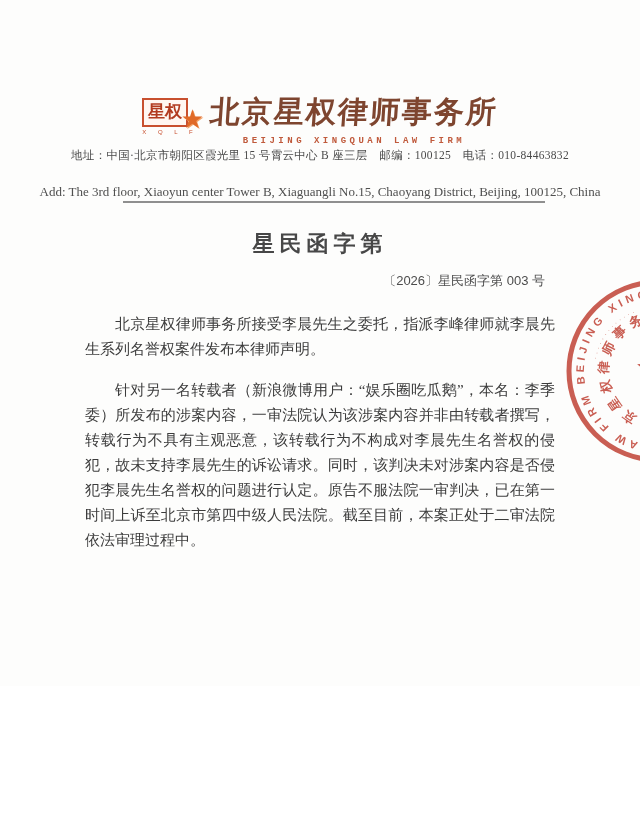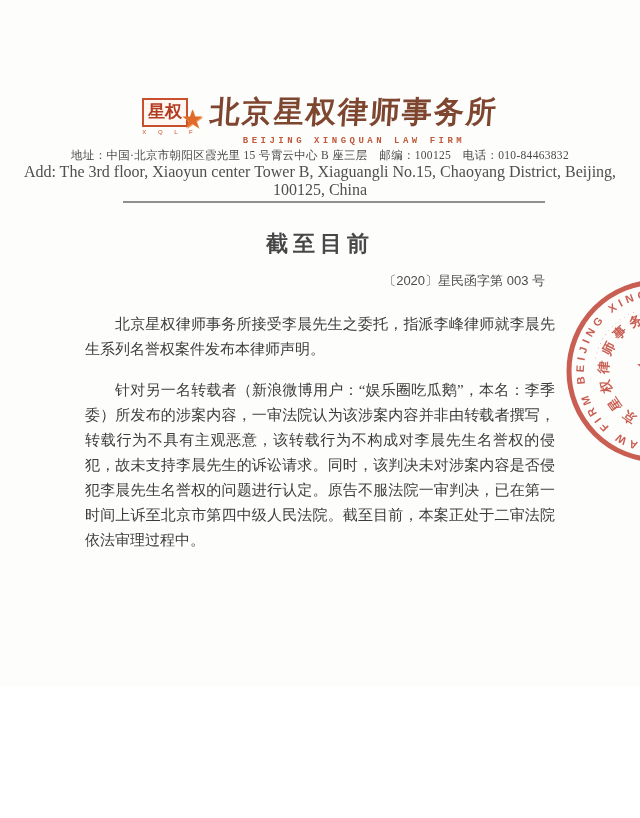--- a/index.html
+++ b/index.html
@@ -36,21 +36,21 @@
     transform:skewX(-4deg);
   }
   .firm-en {
     margin-top:3px; font-size:9px; letter-spacing:3.5px; color:#c05a3c;
     font-weight:bold; font-family:Liberation Mono, monospace;
   }
 
   
   .addresses { position:absolute; top:148px; left:0; width:100%; text-align:center; color:#4a4a4a; }
   .addr-cn { font-size:11.5px; letter-spacing:0.3px; }
-  .addr-en { font-size:16px; margin-top:0; color:#4f4f4f; }
+  .addr-en { font-size:13px; margin-top:21px; color:#4f4f4f; }
 
   .rule { position:absolute; top:201px; left:123px; width:422px; height:2px; background:#8f8f8f; }
 
   
   .doc-title {
     position:absolute; top:229px; left:0; width:100%; text-align:center;
     font-size:22px; font-weight:bold; letter-spacing:5px; color:#474747;
     font-family:"Liberation Sans","DejaVu Sans",sans-serif;
   }
   .ref-no {
@@ -96,22 +96,22 @@
     </div>
   </div>
 
   <div class="addresses">
     <div class="addr-cn">地址：中国·北京市朝阳区霞光里 15 号霄云中心 B 座三层　邮编：100125　电话：010-84463832</div>
     <div class="addr-en">Add: The 3rd floor, Xiaoyun center Tower B, Xiaguangli No.15, Chaoyang District, Beijing, 100125, China</div>
   </div>
 
   <div class="rule"></div>
 
-  <div class="doc-title">截至目前</div>
-  <div class="ref-no">〔2020〕星民函字第 003 号</div>
+  <div class="doc-title">星民函字第</div>
+  <div class="ref-no">〔2026〕星民函字第 003 号</div>
 
   <div class="doc-body">
     <p>北京星权律师事务所接受李晨先生之委托，指派李峰律师就李晨先生系列名誉权案件发布本律师声明。</p>
     <p>针对另一名转载者（新浪微博用户：“娱乐圈吃瓜鹅”，本名：李季委）所发布的涉案内容，一审法院认为该涉案内容并非由转载者撰写，转载行为不具有主观恶意，该转载行为不构成对李晨先生名誉权的侵犯，故未支持李晨先生的诉讼请求。同时，该判决未对涉案内容是否侵犯李晨先生名誉权的问题进行认定。原告不服法院一审判决，已在第一时间上诉至北京市第四中级人民法院。截至目前，本案正处于二审法院依法审理过程中。</p>
 
   </div>
 
   <svg class="seal" width="190" height="190" viewBox="0 0 190 190" aria-hidden="true">
     <defs>
       <path id="seal-ring-path" d="M 95,169 A 74,74 0 0,1 95,21" fill="none"></path>

